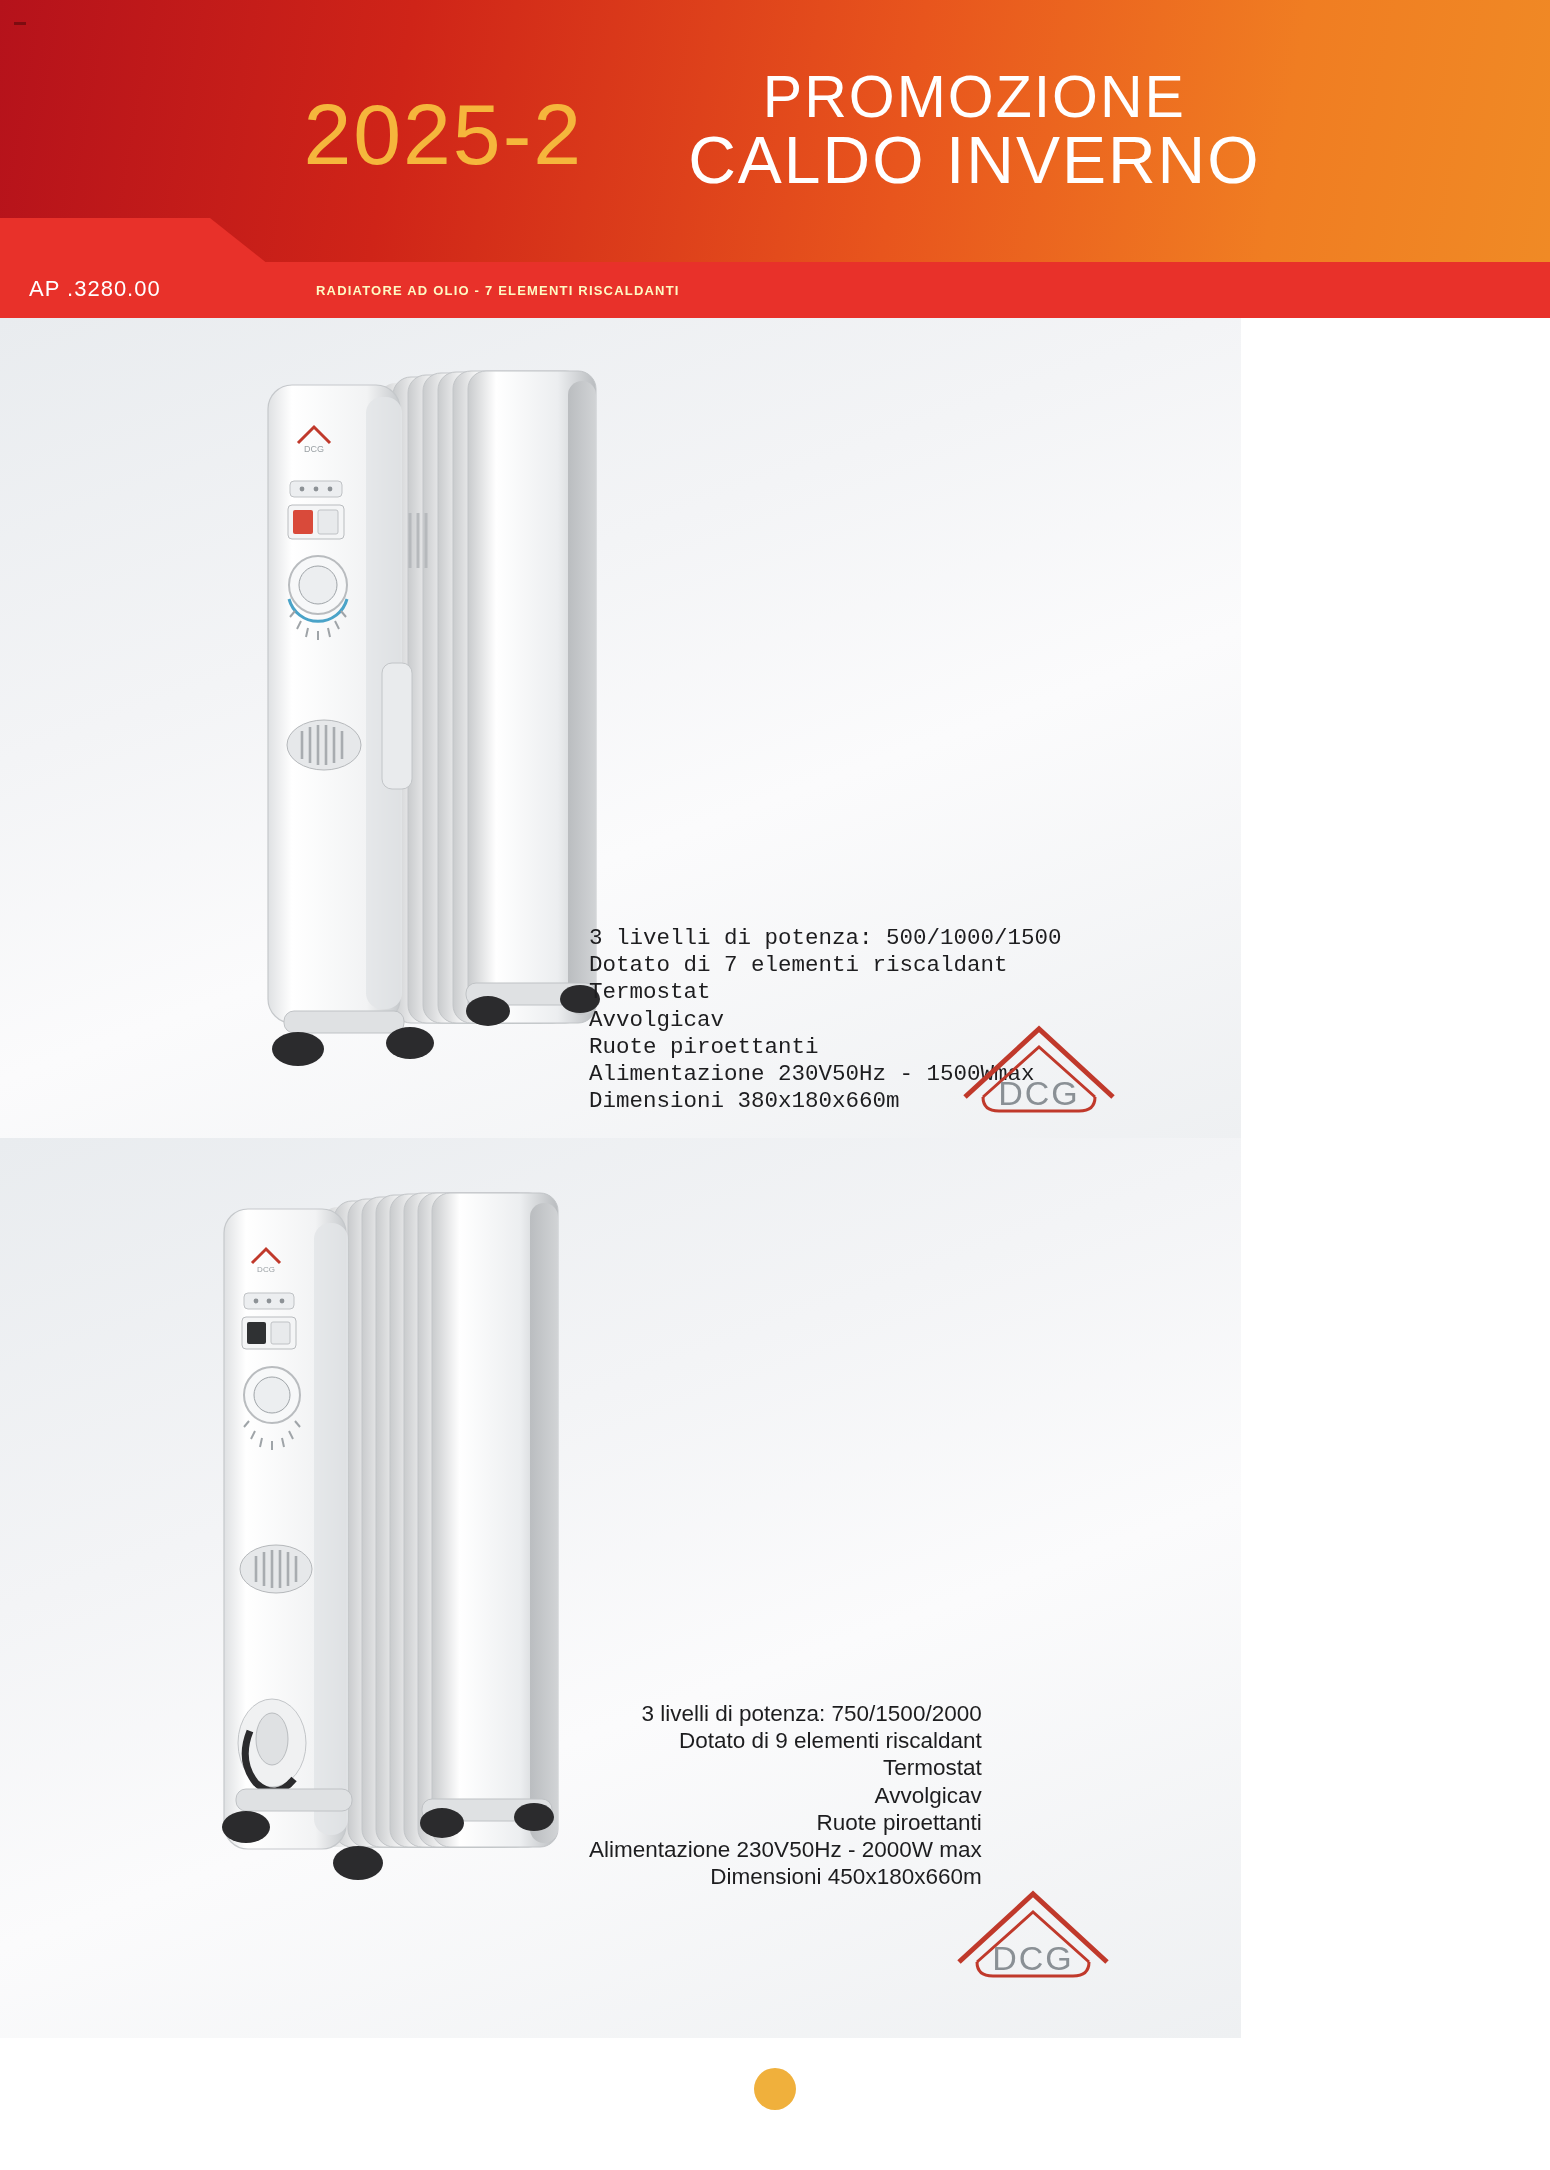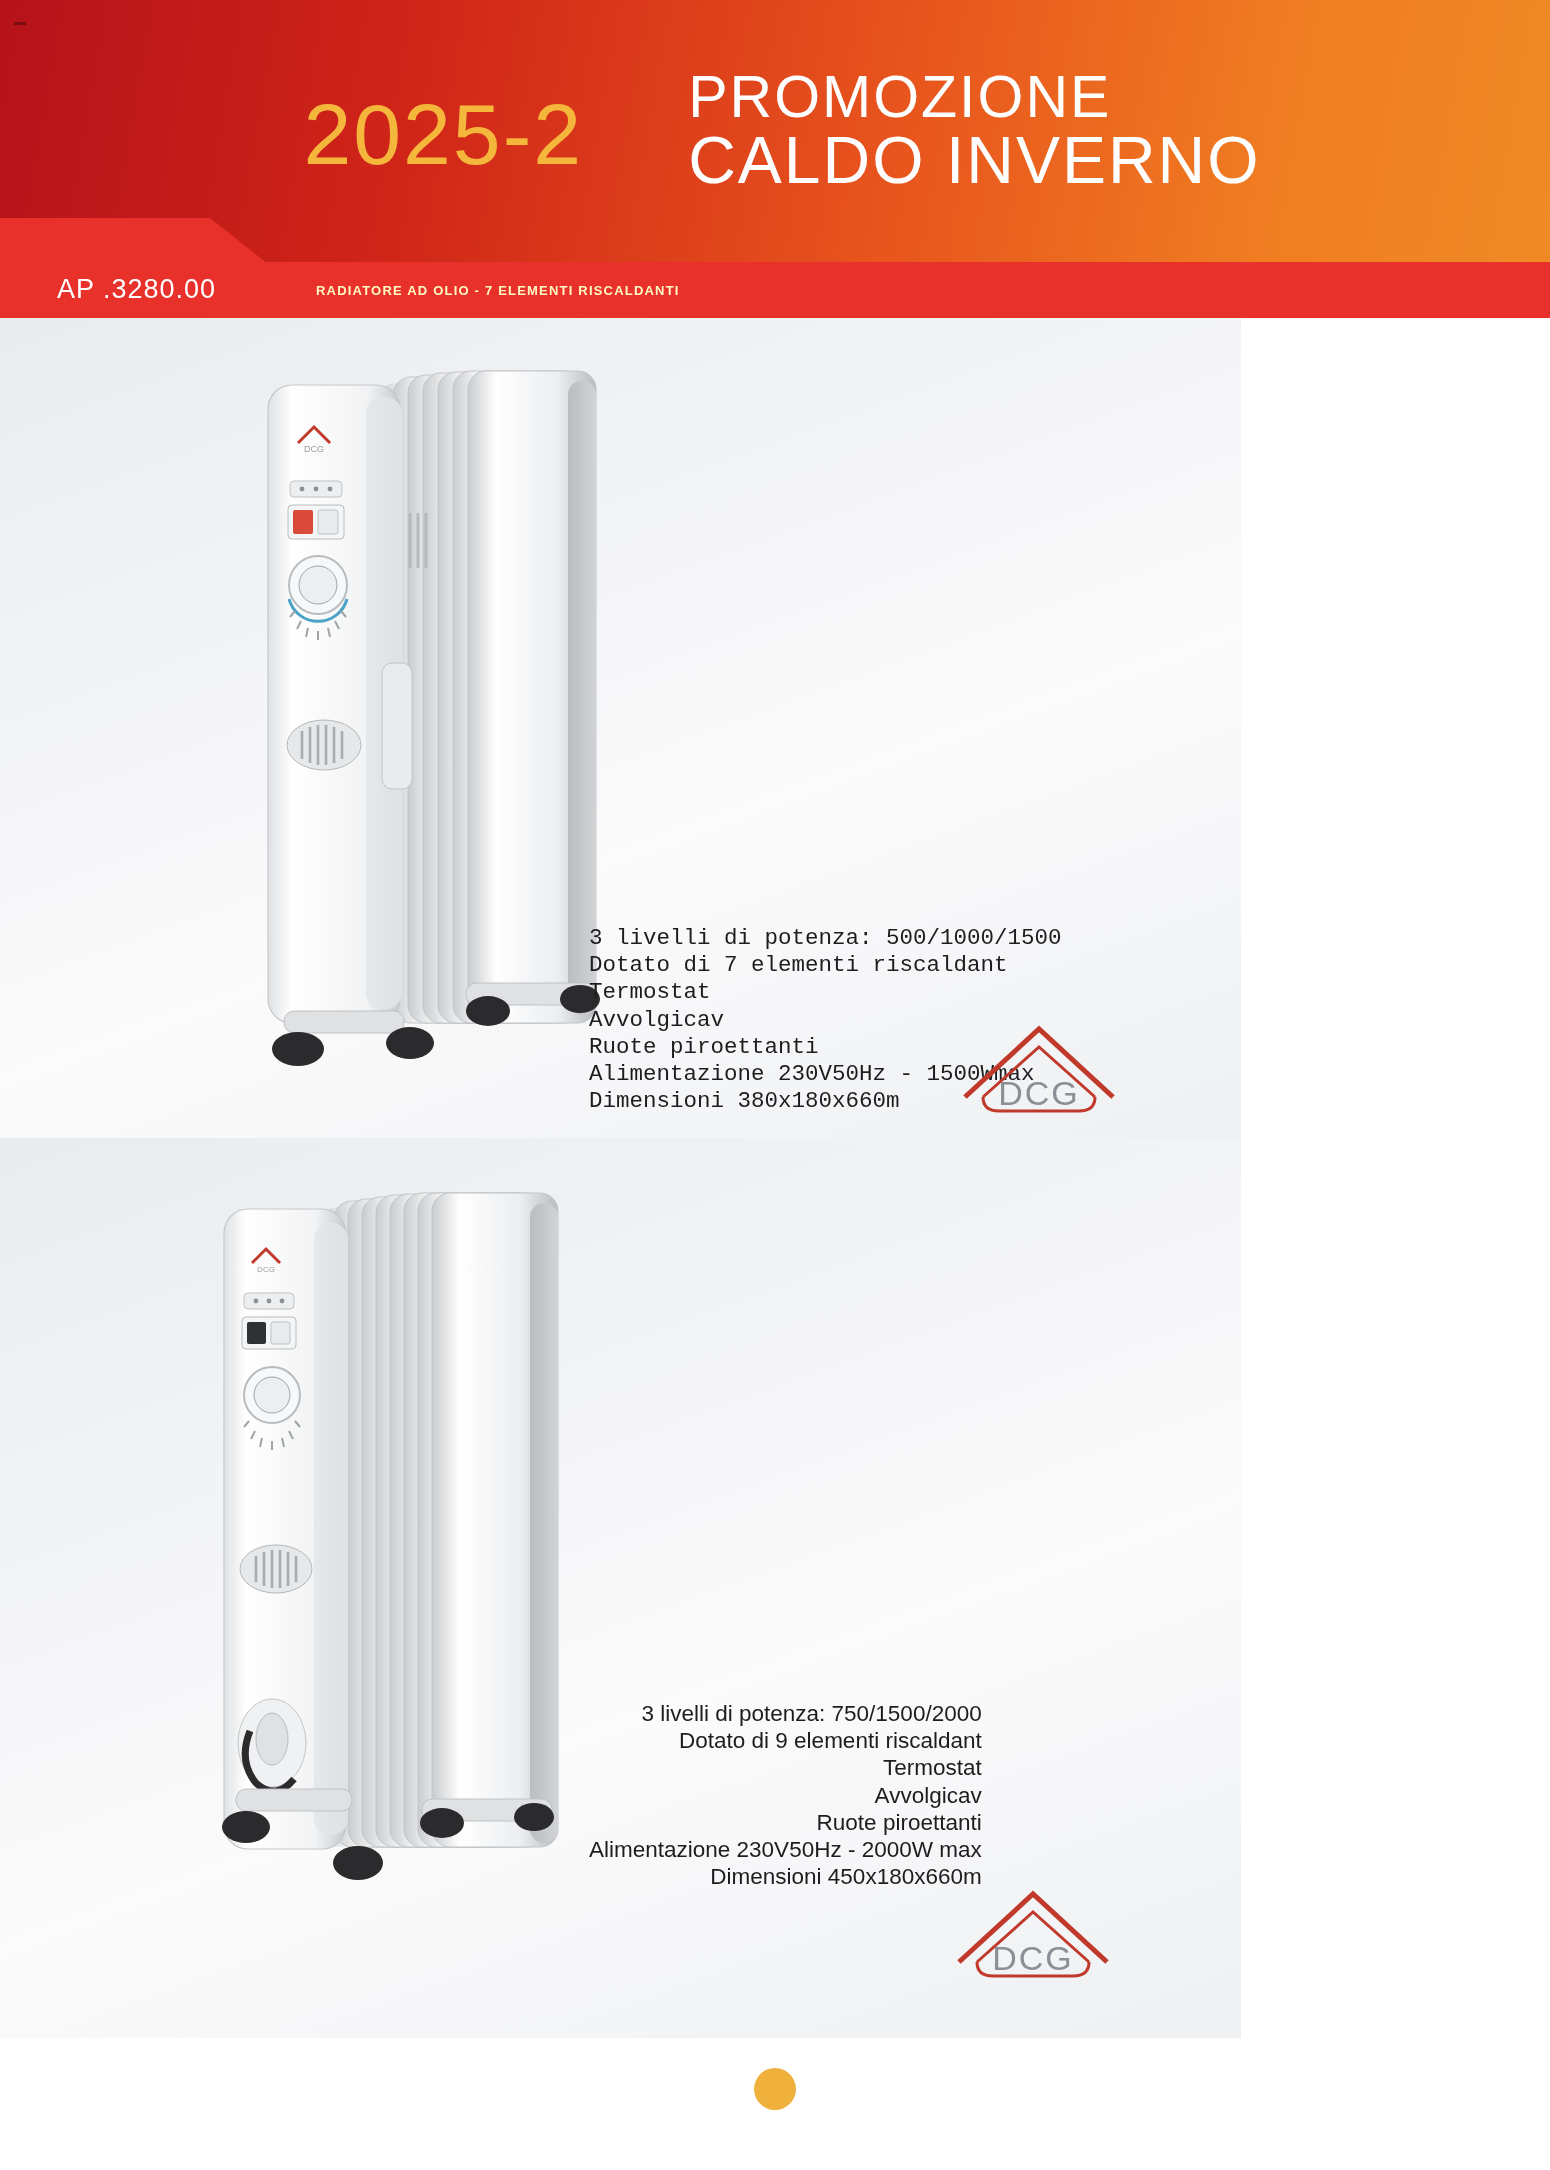--- a/index.html
+++ b/index.html
@@ -35,20 +35,21 @@
     font-size: 86px;
     color: #f5b63c;
     letter-spacing: 2px;
     font-weight: 400;
     margin-right: 105px;
     margin-top: 6px;
   }
   .promo-block {
     color: #ffffff;
     line-height: 1.02;
+    text-align: center;
   }
   .promo-line1 {
     font-size: 59px;
     letter-spacing: 2px;
   }
   .promo-line2 {
     font-size: 66px;
     letter-spacing: 2px;
   }
   .tiny-mark {
@@ -78,23 +79,23 @@
     position: absolute;
     left: 0;
     top: -44px;
     width: 268px;
     height: 46px;
     background: #e8312a;
     clip-path: polygon(0 0, 210px 0, 268px 100%, 0 100%);
   }
   .code {
     color: #ffffff;
-    font-size: 27px;
+    font-size: 22px;
     letter-spacing: 1px;
-    padding-left: 57px;
+    padding-left: 29px;
     width: 230px;
     box-sizing: border-box;
     position: relative;
     z-index: 3;
     margin-top: -2px;
   }
   .desc {
     color: #fef9c3;
     font-size: 13px;
     letter-spacing: 1.2px;

